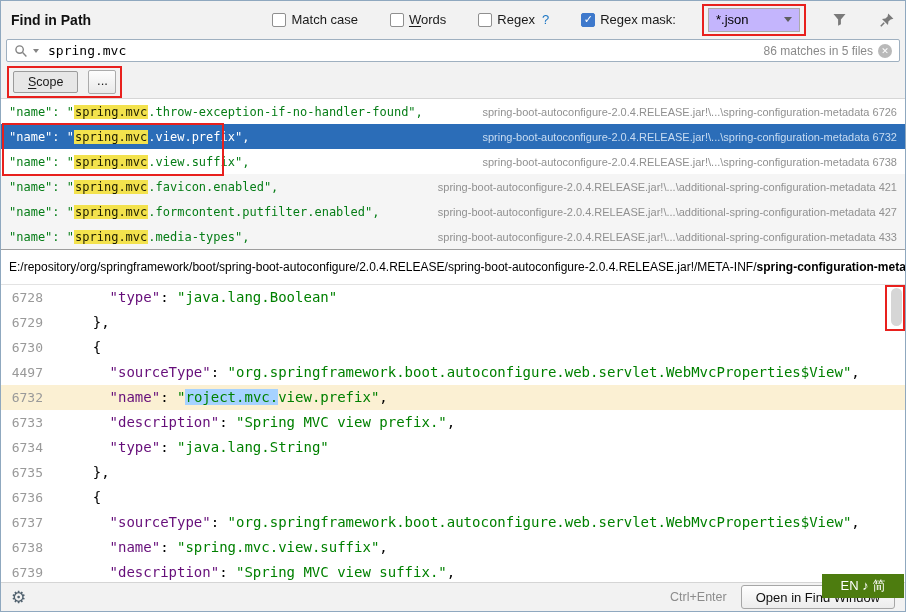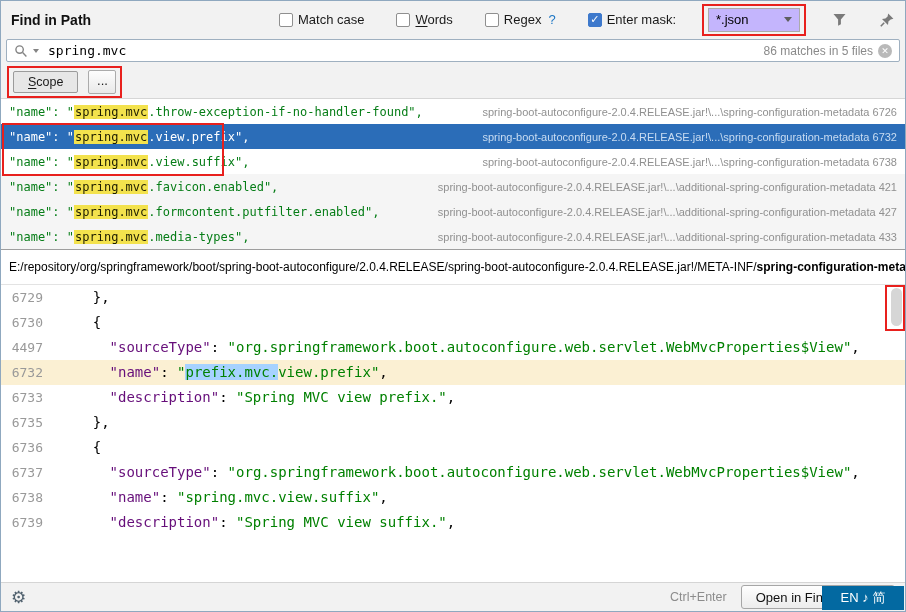--- a/index.html
+++ b/index.html
@@ -68,21 +68,21 @@
   .ct .shl { color: #008000; background: #A6D2FF; }
   .vthumb { position: absolute; right: 3px; top: 3px; width: 11px; height: 38px; background: #D6D6D6; border-radius: 6px; z-index: 5; }
   .annot-scroll { right: 0; top: 0; width: 20px; height: 46px; }
 
   
   .footer { position: absolute; left: 0; right: 0; bottom: 0; height: 29px; background: #F2F2F2; border-top: 1px solid #D5D5D5; display: flex; align-items: center; padding: 0 10px; gap: 14px; }
   .gear { font-size: 17px; color: #50616E; line-height: 1; }
   .spacer { flex: 1; }
   .shortcut { color: #8C8C8C; font-size: 12.5px; }
   .openbtn { height: 24px; padding: 0 14px; border: 1px solid #A6A6A6; border-radius: 3px; background: linear-gradient(#FEFEFE, #ECECEC); font-size: 13px; font-family: "Liberation Sans", sans-serif; color: #111; }
-  .ime { position: absolute; right: 1px; bottom: 1px; width: 82px; height: 24px; background: #0369a1; color: #fff; display: flex; align-items: center; justify-content: center; font-size: 13px; z-index: 20; }
+  .ime { position: absolute; right: 1px; bottom: 13px; width: 82px; height: 24px; background: #4d7c0f; color: #fff; display: flex; align-items: center; justify-content: center; font-size: 13px; z-index: 20; }
   u { text-underline-offset: 2px; }
 </style>
 </head>
 <body>
 
 <div class="dialog">
 
   <div class="topbar">
     <span class="title">Find in Path</span>
 
@@ -97,21 +97,21 @@
     </label>
 
     <label class="cb">
       <span class="cbx"></span>
       <span>Regex</span>
       <span class="help-q">?</span>
     </label>
 
     <label class="cb">
       <span class="cbx checked"></span>
-      <span>Enter mask:</span>
+      <span>Regex mask:</span>
     </label>
 
     <span class="annot-wrap">
       <span class="combo mask-combo">
         <span>*.json</span>
         <span class="chev"></span>
       </span>
       <span class="annot-box annot-inset"></span>
     </span>
 
@@ -181,39 +181,47 @@
       </div>
     </div>
 
   <div class="preview">
     <div class="pathbar">
       <span>E:/repository/org/springframework/boot/spring-boot-autoconfigure/2.0.4.RELEASE/spring-boot-autoconfigure-2.0.4.RELEASE.jar!/META-INF/</span><b>spring-configuration-metada</b>
     </div>
     <div class="code" id="code-lines">
       <div class="vthumb"></div>
       <div class="annot-box annot-scroll"></div>
+    <div class="cl">
+          <span class="ln">6728</span>
+          <span class="ct"><span class="p">      </span><span class="k">"type"</span><span class="p">: </span><span class="s">"java.lang.Boolean"</span></span>
+        </div>
         <div class="cl">
           <span class="ln">6729</span>
           <span class="ct"><span class="p">    },</span></span>
         </div>
         <div class="cl">
           <span class="ln">6730</span>
           <span class="ct"><span class="p">    {</span></span>
         </div>
         <div class="cl">
           <span class="ln">4497</span>
           <span class="ct"><span class="p">      </span><span class="k">"sourceType"</span><span class="p">: </span><span class="s">"org.springframework.boot.autoconfigure.web.servlet.WebMvcProperties$View"</span><span class="p">,</span></span>
         </div>
         <div class="cl current">
           <span class="ln">6732</span>
-          <span class="ct"><span class="p">      </span><span class="k">"name"</span><span class="p">: </span><span class="s">"</span><span class="shl">prefix.mvc.</span><span class="s">view.prefix"</span><span class="p">,</span></span>
+          <span class="ct"><span class="p">      </span><span class="k">"name"</span><span class="p">: </span><span class="s">"</span><span class="shl">roject.mvc.</span><span class="s">view.prefix"</span><span class="p">,</span></span>
         </div>
         <div class="cl">
           <span class="ln">6733</span>
           <span class="ct"><span class="p">      </span><span class="k">"description"</span><span class="p">: </span><span class="s">"Spring MVC view prefix."</span><span class="p">,</span></span>
+        </div>
+        <div class="cl">
+          <span class="ln">6734</span>
+          <span class="ct"><span class="p">      </span><span class="k">"type"</span><span class="p">: </span><span class="s">"java.lang.String"</span></span>
         </div>
         <div class="cl">
           <span class="ln">6735</span>
           <span class="ct"><span class="p">    },</span></span>
         </div>
         <div class="cl">
           <span class="ln">6736</span>
           <span class="ct"><span class="p">    {</span></span>
         </div>
         <div class="cl">

